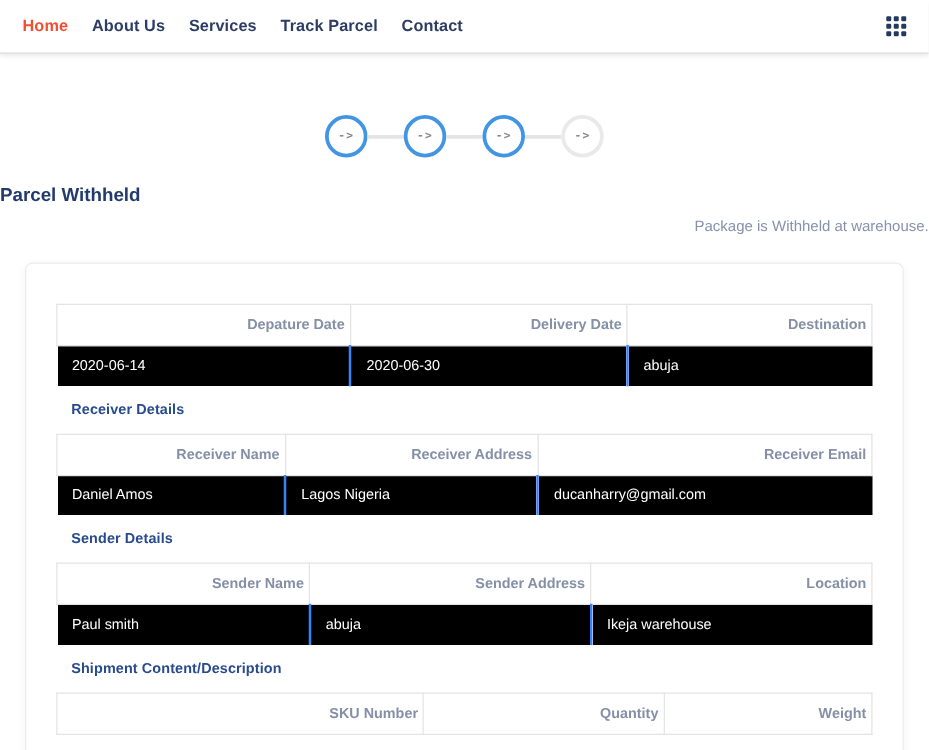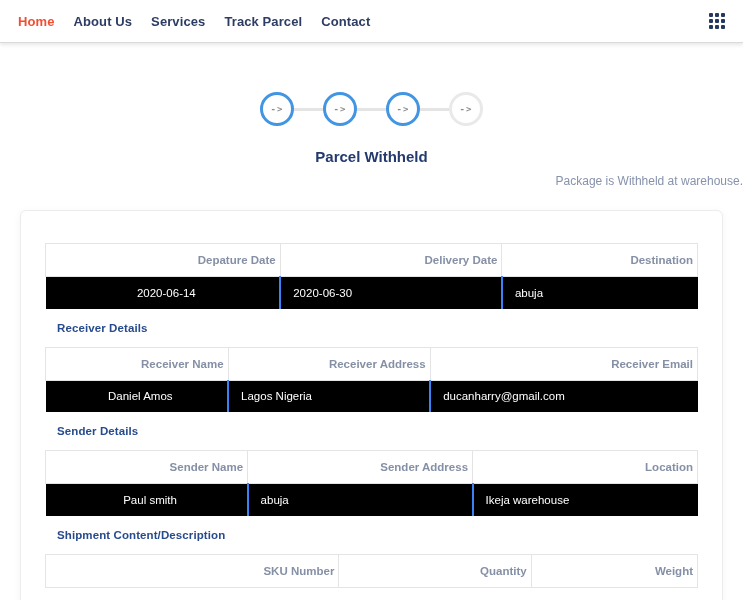--- a/index.html
+++ b/index.html
@@ -68,21 +68,20 @@
     font-size: 9px;
     font-weight: 700;
     letter-spacing: 1px;
     line-height: 1;
     font-family: "DejaVu Sans Mono", monospace;
   }
   .connector { width: 29px; height: 3px; background: #e4e4e4; flex: 0 0 auto; }
 
   .status-title {
     margin: 22px 0 0;
-    text-align: center;
     color: #223a6d;
     font-size: 15px;
     font-weight: 700;
   }
   .status-subtitle {
     margin: 9px 0 0;
     text-align: right;
     color: #8691ab;
     font-size: 12px;
   }
@@ -125,21 +124,21 @@
     background: #000000;
     color: #ffffff;
     height: 32px;
     font-size: 11.5px;
     font-weight: 400;
     padding: 0 4px 0 12px;
     border-left: 2px solid #3b82f6;
     overflow: hidden;
     white-space: nowrap;
   }
-  .data-row td:first-child { border-left: none; text-align: center; }
+  .data-row td:first-child { border-left: none; }
 </style>
 </head>
 <body>
 
 <header class="topnav">
   <nav id="nav-links"><a class="nav-item active">Home</a><a class="nav-item">About Us</a><a class="nav-item">Services</a><a class="nav-item">Track Parcel</a><a class="nav-item">Contact</a></nav>
   <div class="grid-icon" title="">
     <i></i>
       <i></i>
       <i></i>

